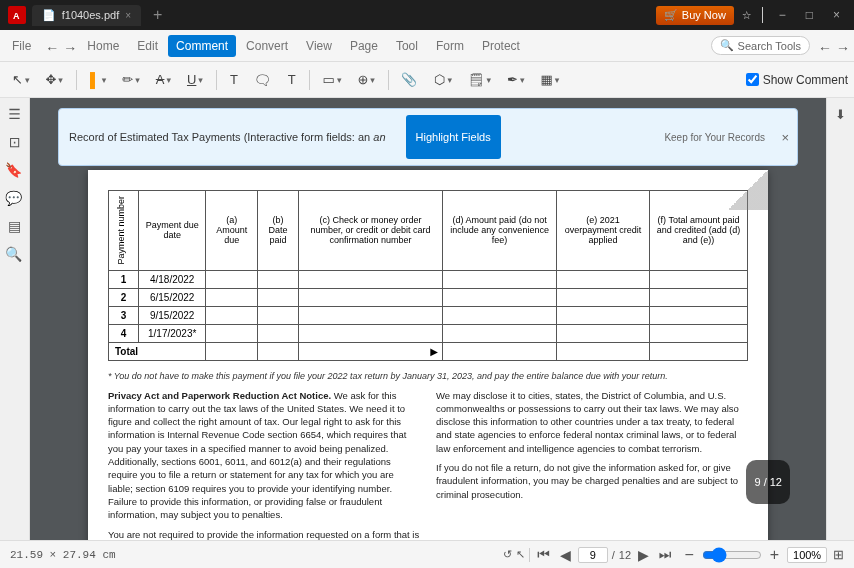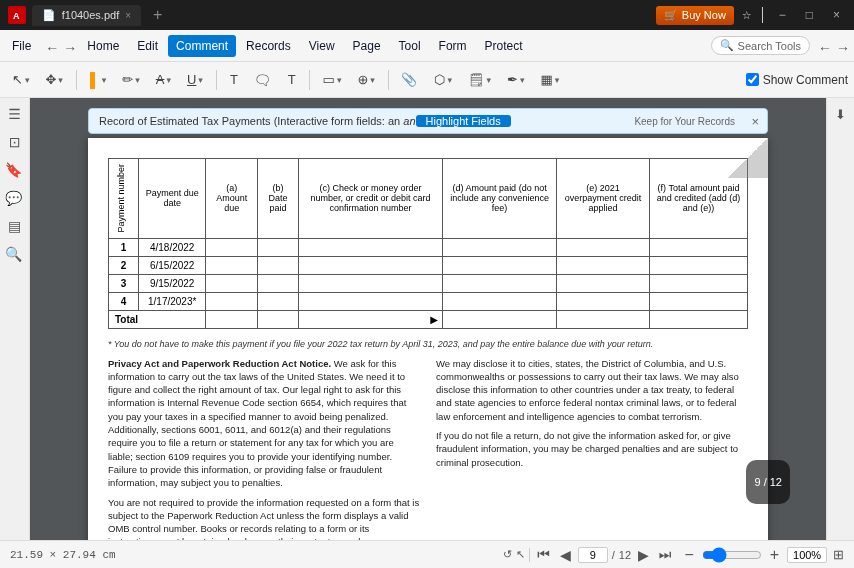--- a/index.html
+++ b/index.html
@@ -95,21 +95,21 @@
       display: flex;
       align-items: center;
       padding: 0 4px;
       gap: 2px;
       border-bottom: 1px solid #ddd;
       flex-shrink: 0;
     }
     .menu-item {
       padding: 4px 8px;
       font-size: 12px;
-      color: #0f172a;
+      color: #737373;
       cursor: pointer;
       border-radius: 3px;
     }
     .menu-item.active {
       background: #0078d4;
       color: white;
     }
     .menu-sep {
       width: 1px;
       height: 16px;
@@ -225,37 +225,37 @@
       overflow-y: auto;
       display: flex;
       flex-direction: column;
       align-items: center;
       padding: 10px 0;
       position: relative;
     }
 
     
     .notification-bar {
-      width: 680px;
+      width: 740px;
       background: #e8f4fd;
       border: 1px solid #b0d0f0;
       border-radius: 4px;
       padding: 6px 10px;
       display: flex;
       align-items: center;
-      gap: 0;
+      gap: 20px;
       margin-bottom: 4px;
       font-size: 11px;
       color: #333;
       position: relative;
     }
     .notification-bar .highlight-btn {
       background: #0078d4;
       color: white;
-      padding: 0 10px;
+      padding: 16px 10px;
       border-radius: 3px;
       font-size: 11px;
       cursor: pointer;
       white-space: nowrap;
     }
     .notification-bar .close-notif {
       position: absolute;
       right: 8px;
       top: 50%;
       transform: translateY(-50%);
@@ -476,21 +476,21 @@
 
 <div class="menubar">
   <div class="menu-item">File</div>
   <div class="nav-arrows">
     <span>←</span>
     <span>→</span>
   </div>
   <div class="menu-item">Home</div>
   <div class="menu-item">Edit</div>
   <div class="menu-item active">Comment</div>
-  <div class="menu-item">Records</div>
+  <div class="menu-item">Convert</div>
   <div class="menu-item">View</div>
   <div class="menu-item">Page</div>
   <div class="menu-item">Tool</div>
   <div class="menu-item">Form</div>
   <div class="menu-item">Protect</div>
   <div class="menu-search">
     <span>🔍</span>
     <span>Search Tools</span>
   </div>
   <div class="nav-arrows" style="margin-left:6px;">
@@ -660,21 +660,21 @@
             <td></td>
             <td style="text-align:right; padding-right:4px;">▶</td>
             <td></td>
             <td></td>
             <td></td>
           </tr>
         </tfoot>
       </table>
 
       <p class="footnote">
-        <span>* You do not have to make this payment if you file your 2022 tax return by April 31, 2023, and pay the entire balance due with your return.</span>
+        <span>* You do not have to make this payment if you file your 2022 tax return by January 31, 2023, and pay the entire balance due with your return.</span>
       </p>
 
       <div class="text-columns">
         <div class="text-col">
           <p>
             <span class="bold">Privacy Act and Paperwork Reduction Act Notice.</span>
             <span> We ask for this information to carry out the tax laws of the United States. We need it to figure and collect the right amount of tax. Our legal right to ask for this information is Internal Revenue Code section 6654, which requires that you pay your taxes in a specified manner to avoid being penalized. Additionally, sections 6001, 6011, and 6012(a) and their regulations require you to file a return or statement for any tax for which you are liable; section 6109 requires you to provide your identifying number. Failure to provide this information, or providing false or fraudulent information, may subject you to penalties.</span>
           </p>
           <p>You are not required to provide the information requested on a form that is subject to the Paperwork Reduction Act unless the form displays a valid OMB control number. Books or records relating to a form or its instructions must be retained as long as their contents may become material in the administration of any Internal Revenue law. Generally, tax returns and return information are confidential, as stated in Code section 6103.</p>
 

